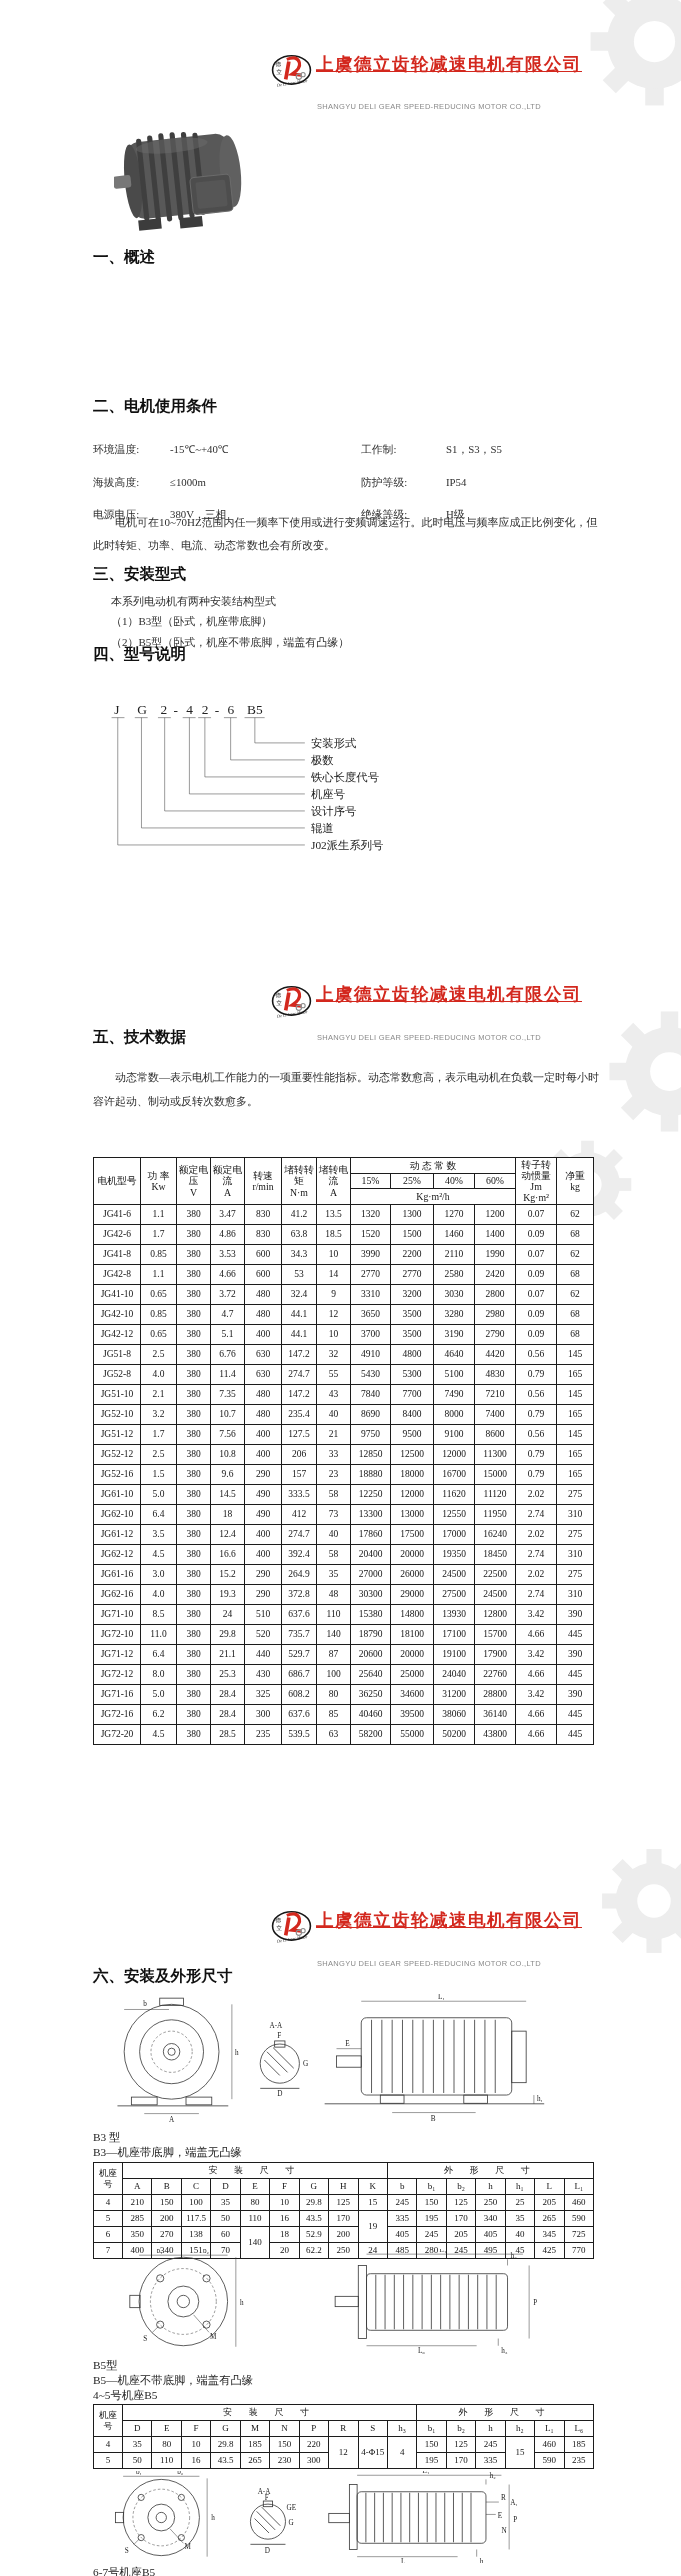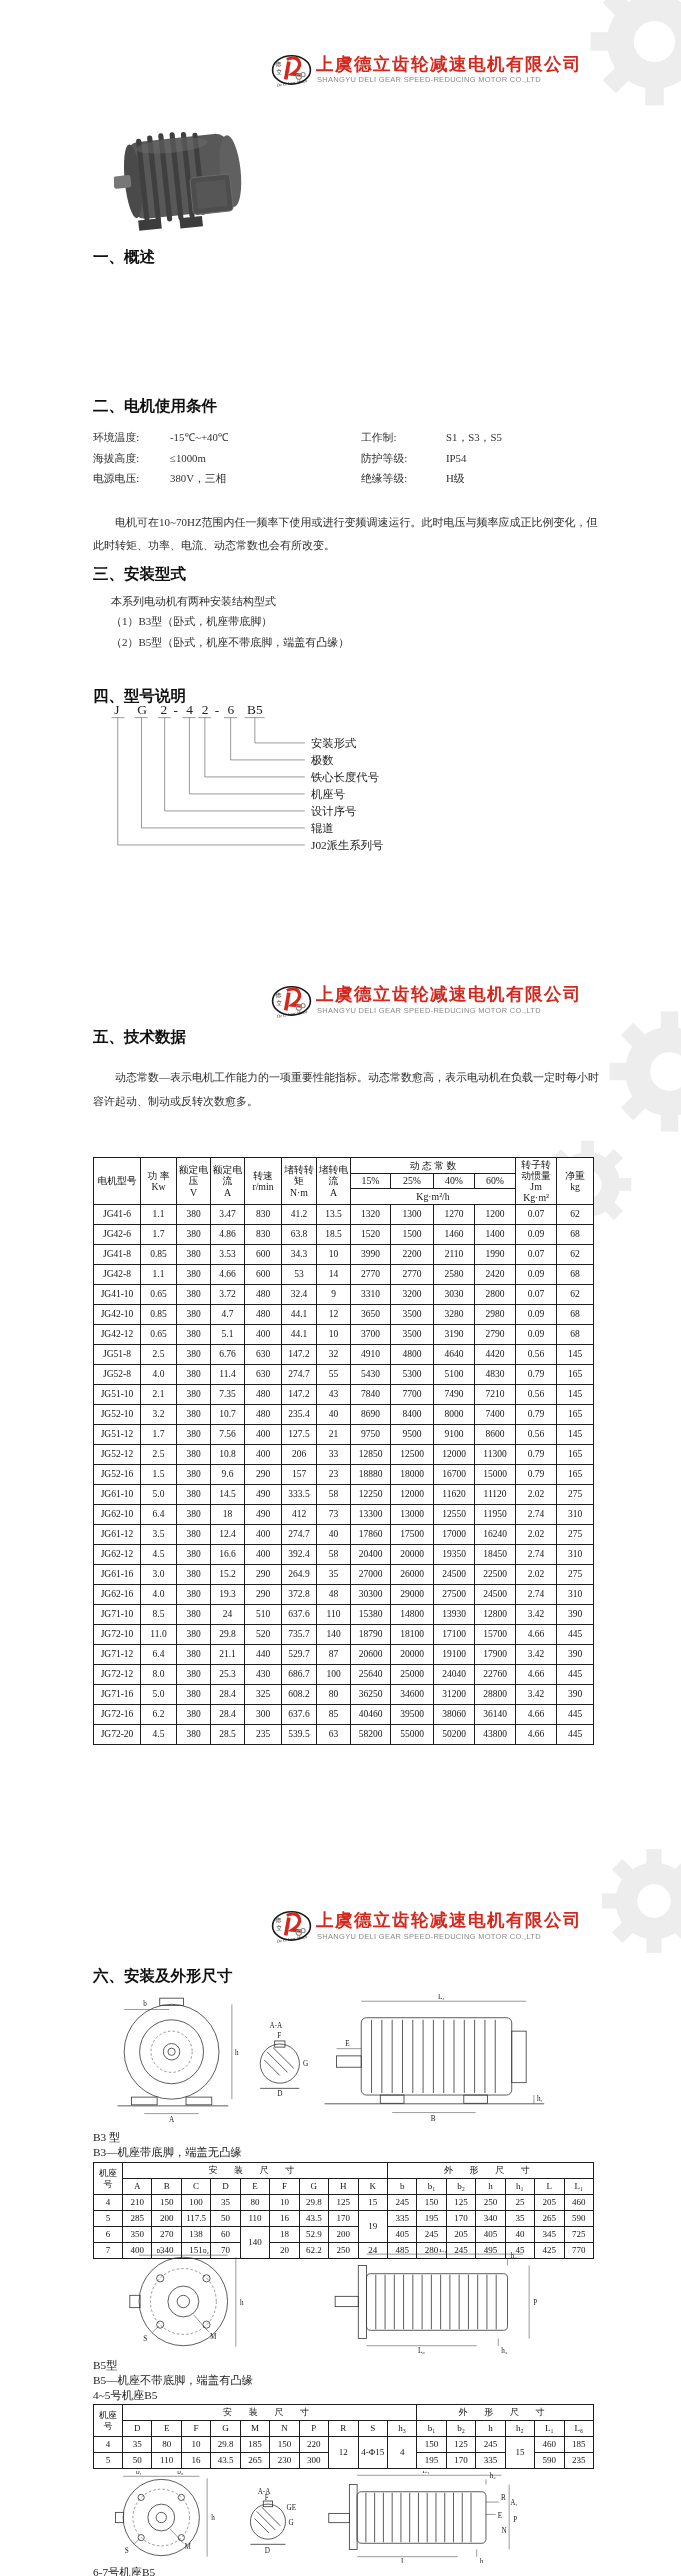--- a/index.html
+++ b/index.html
@@ -2,30 +2,30 @@
 <html style="font-size:8.2px"><head>
 <meta charset="utf-8">
 <style>
   html,body{margin:0;padding:0;background:#fff;}
   #page{position:relative;width:682px;height:2774px;background:#fff;overflow:hidden;
         font-family:"Liberation Serif",serif;color:#2f2f2f;}
   .abs{position:absolute;}
   .gear{position:absolute;z-index:0;}
   .hdr-logo{position:absolute;width:41px;height:35px;z-index:2;}
   .title-cn{position:absolute;font:700 17.5px "Liberation Sans",sans-serif;color:#d3281e;
-            letter-spacing:1.5px;white-space:nowrap;z-index:2;}
+            letter-spacing:1.5px;white-space:nowrap;z-index:2;text-decoration:underline;}
   .title-en{position:absolute;font:400 7.5px "Liberation Sans",sans-serif;color:#8a8a8a;
-            letter-spacing:0.3px;white-space:nowrap;z-index:2;}
+            letter-spacing:0.3px;white-space:nowrap;z-index:2;margin-top:27px;}
   .sec-h{position:absolute;font:700 15.5px "Liberation Sans",sans-serif;color:#101010;
          white-space:nowrap;z-index:1;}
   .body-block{position:absolute;font:11px/25px "Liberation Serif",serif;color:#2f2f2f;z-index:1;}
   .body-block p{margin:0;text-indent:2em;}
   .cond-grid{position:absolute;z-index:1;}
   .cond-row{display:grid;grid-template-columns:77px 191px 85px auto;height:20.6px;
-            font:10.8px/20.6px "Liberation Serif",serif;color:#2f2f2f;}
+            font:10.8px/20.6px "Liberation Serif",serif;color:#2f2f2f;margin-top:12px;}
   .plain{position:absolute;font:11px "Liberation Serif",serif;color:#2f2f2f;white-space:nowrap;z-index:1;}
   .type-label{position:absolute;font:11.3px "Liberation Serif",serif;color:#222;white-space:nowrap;z-index:1;}
   table{border-collapse:collapse;table-layout:fixed;background:#fff;z-index:1;}
   .dtable{position:absolute;border:1px solid #1c1c1c;}
   .dtable th,.dtable td{border:0.5px solid #1c1c1c;text-align:center;vertical-align:middle;
         font:400 9.3px/1.15 "Liberation Serif",serif;color:#141414;padding:0.5px 1px;overflow:hidden;}
   #techTable td{height:18px;font-size:9.5px;}
   #techTable thead th{font-size:9.8px;}
   .dim-table th,.dim-table td{height:14px;font-size:9px;}
   .grp{letter-spacing:7.2px;}
@@ -134,21 +134,21 @@
     </div>
   <div class="body-block" style="left:93px;top:511px;width:514px;line-height:23px">
     <p>电机可在10~70HZ范围内任一频率下使用或进行变频调速运行。此时电压与频率应成正比例变化，但此时转矩、功率、电流、动态常数也会有所改变。</p>
   </div>
 
   <div class="sec-h" style="left:93px;top:564px">三、安装型式</div>
   <div class="plain" style="left:111px;top:594px">本系列电动机有两种安装结构型式</div>
   <div class="plain" style="left:111px;top:614px">（1）B3型（卧式，机座带底脚）</div>
   <div class="plain" style="left:111px;top:635px">（2）B5型（卧式，机座不带底脚，端盖有凸缘）</div>
 
-  <div class="sec-h" style="left:93px;top:686px">四、型号说明</div>
+  <div class="sec-h" style="left:93px;top:644px">四、型号说明</div>
   <svg class="abs" style="left:109px;top:699px;z-index:1" width="402" height="161" viewBox="0 0 780 312">
     <g font-size="26">
       <text x="10" y="28">J</text>
       <text x="55" y="28">G</text>
       <text x="100" y="28">2</text>
       <text x="125" y="28">-</text>
       <text x="150" y="28">4</text>
       <text x="180" y="28">2</text>
       <text x="205" y="28">-</text>
       <text x="230" y="28">6</text>

